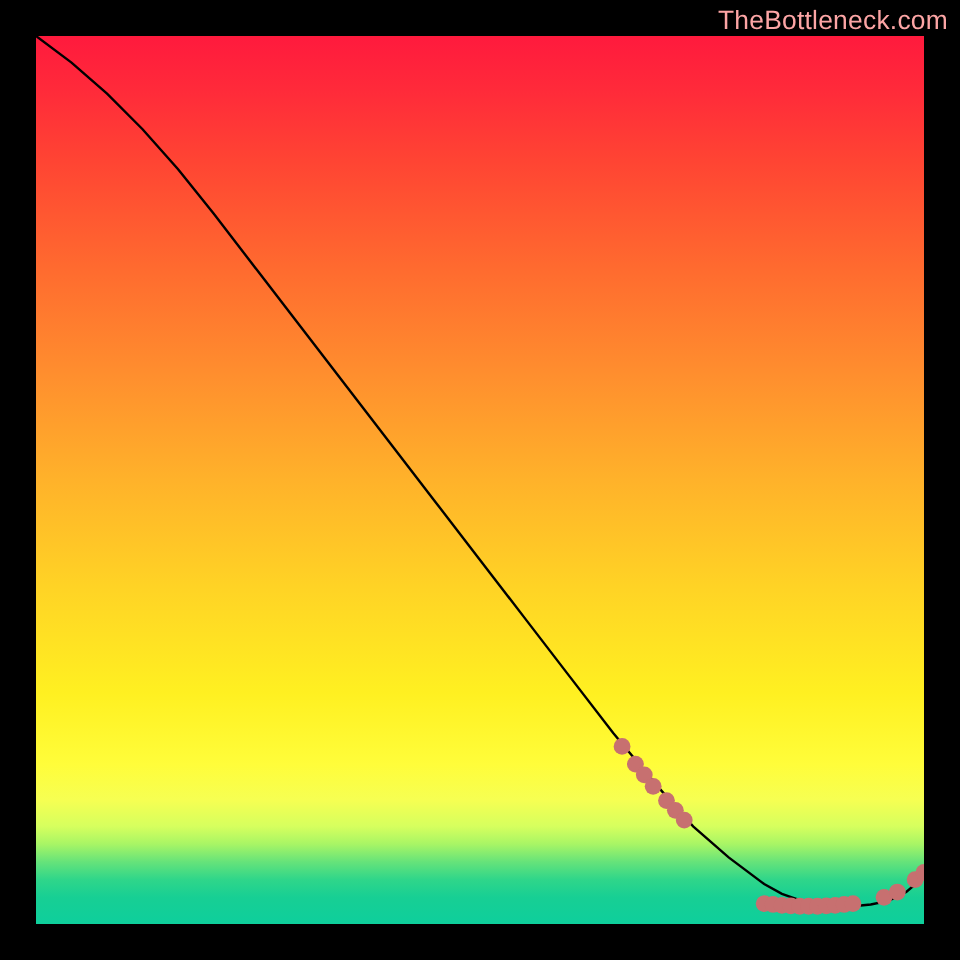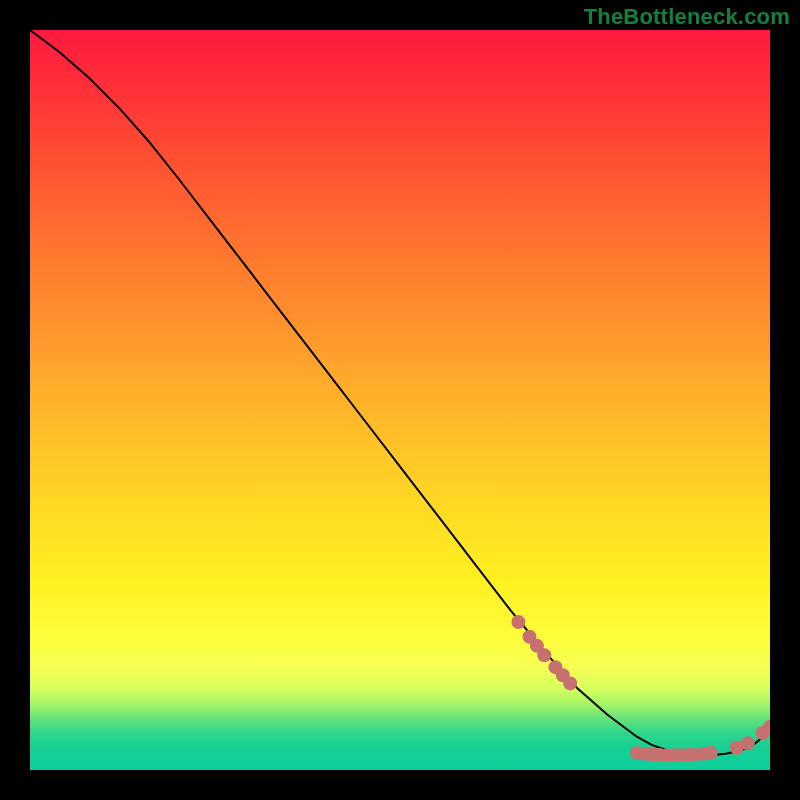--- a/index.html
+++ b/index.html
@@ -14,23 +14,23 @@
   .frame {
     position: relative;
     width: 800px;
     height: 800px;
     background: #000;
   }
   .watermark {
     position: absolute;
     top: 4px;
     right: 10px;
-    color: #15803d;
+    color: #fca5a5;
     font-size: 22px;
-    font-weight: 700;
+    font-weight: 400;
     letter-spacing: 0.2px;
     font-family: Arial, sans-serif;
   }
   .plot {
     position: absolute;
     left: 30px;
     top: 30px;
     width: 740px;
     height: 740px;
     

